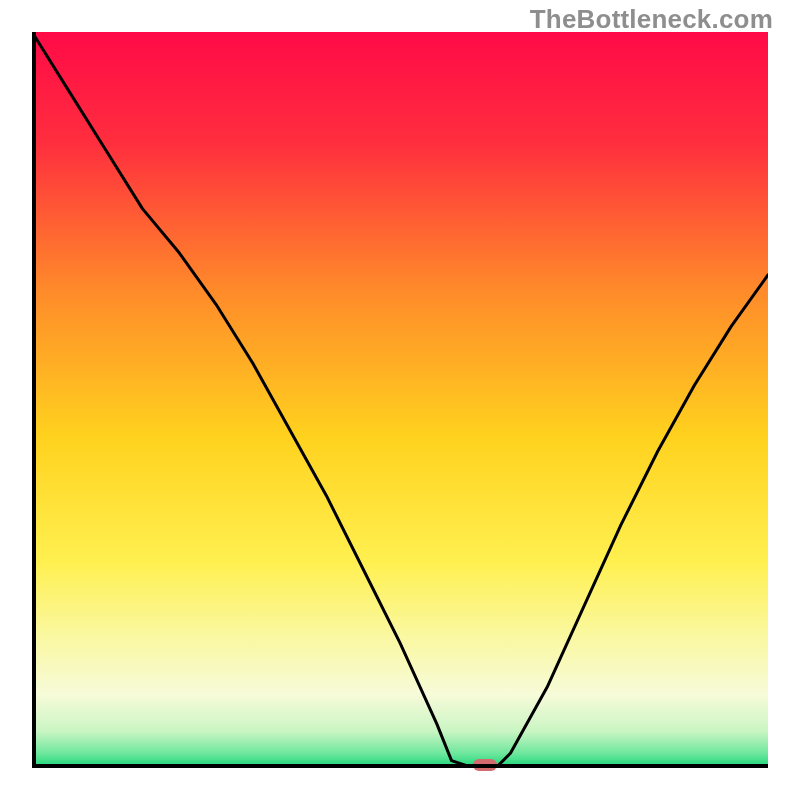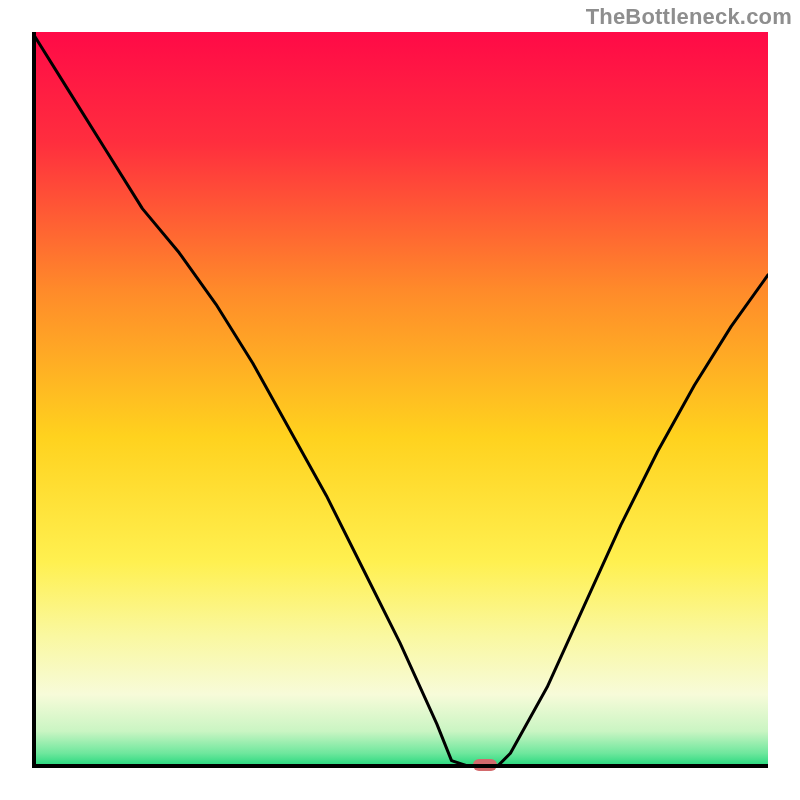--- a/index.html
+++ b/index.html
@@ -12,22 +12,22 @@
     font-family: Arial, Helvetica, sans-serif;
   }
   .chart-wrap {
     position: relative;
     width: 800px;
     height: 800px;
   }
   .attribution {
     position: absolute;
     top: 4px;
-    right: 8px;
-    font-size: 22px;
+    right: 27px;
+    font-size: 26px;
     font-weight: 600;
     color: #8e8e8e;
     letter-spacing: 0.2px;
   }
   .plot-area {
     position: absolute;
     left: 32px;
     top: 32px;
     width: 736px;
     height: 736px;

